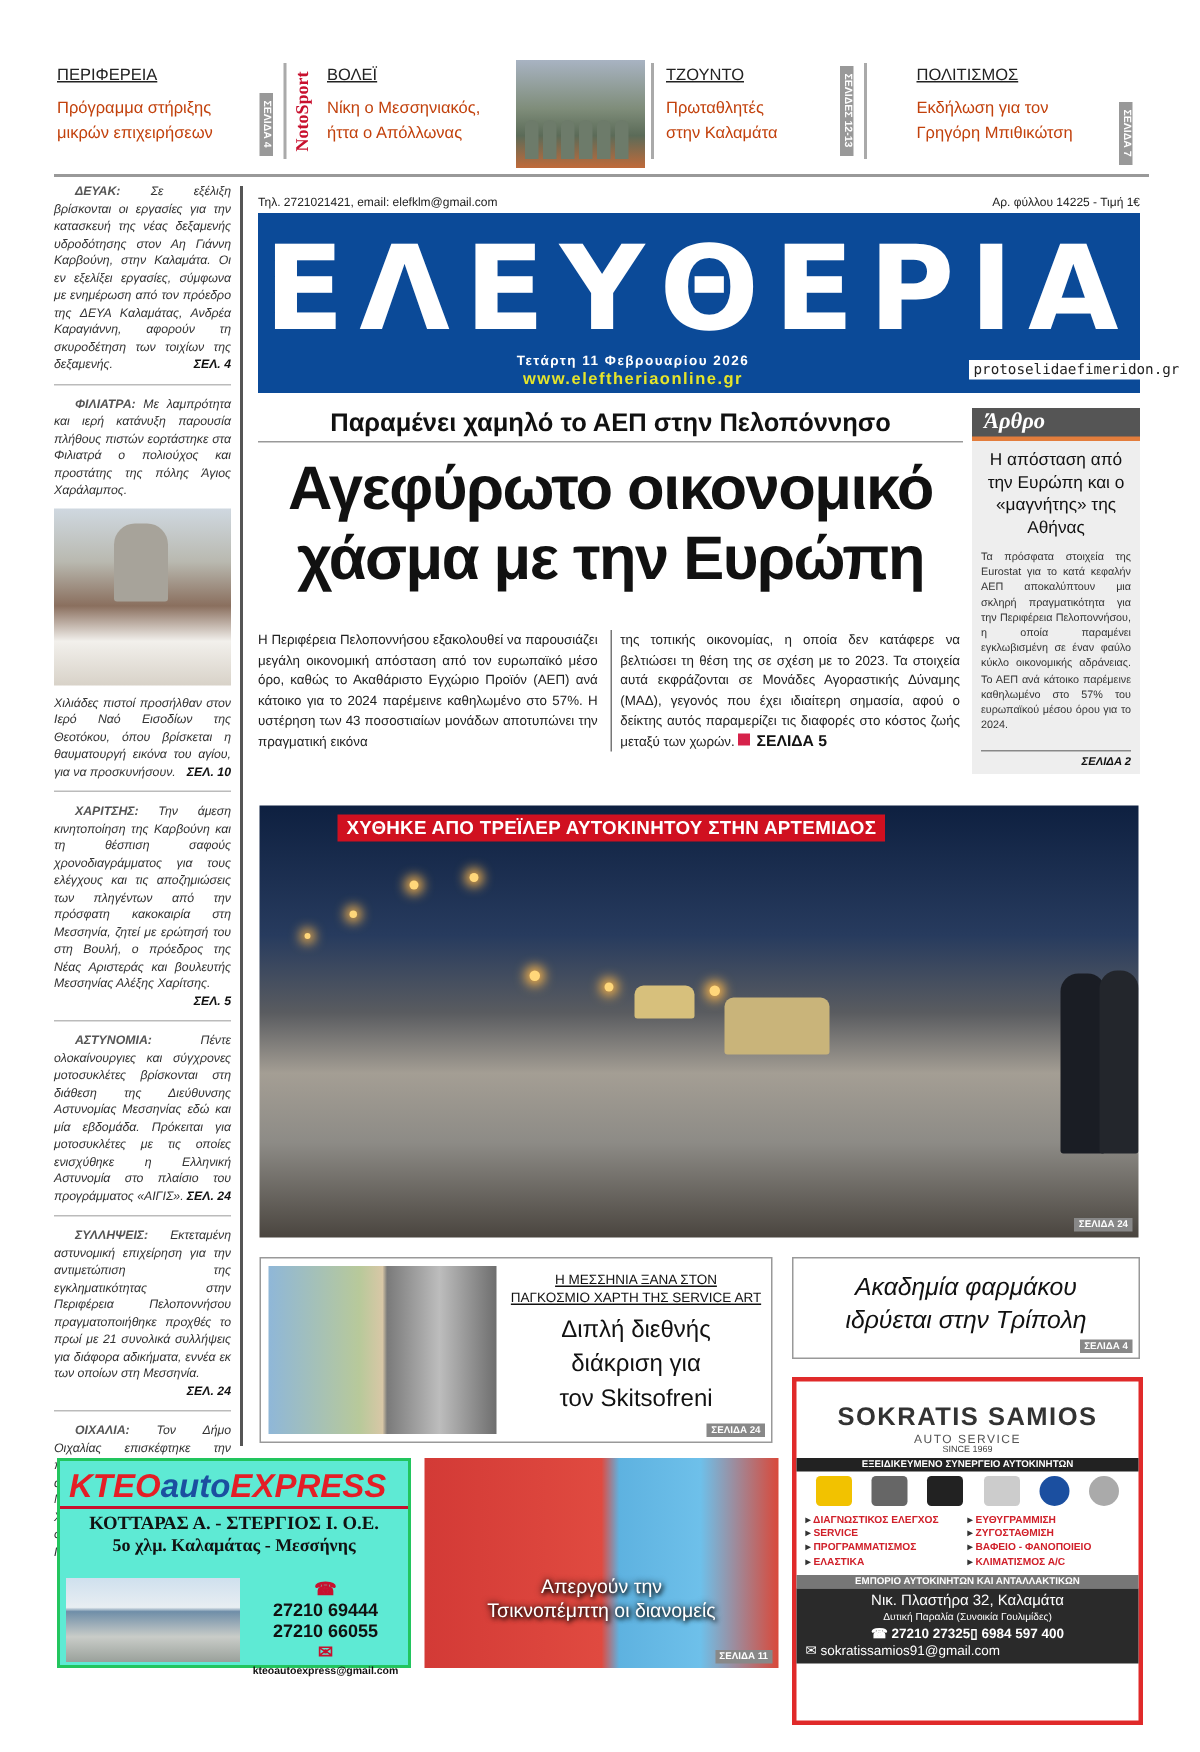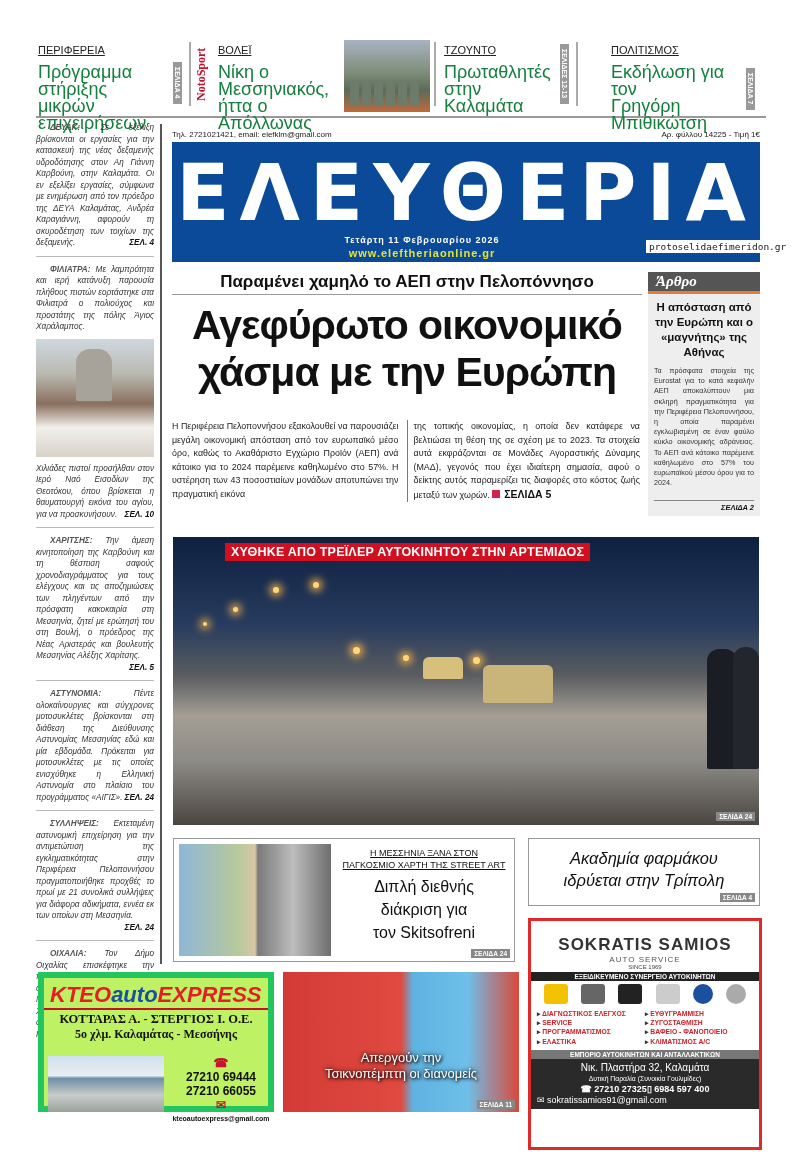--- a/index.html
+++ b/index.html
@@ -3,21 +3,21 @@
 <meta charset="utf-8">
 <style>
   * { box-sizing: border-box; margin: 0; padding: 0; }
   body { width: 800px; height: 1168px; background: #fff; font-family: "Liberation Sans", sans-serif; color: #111; position: relative; overflow: hidden; }
   .abs { position: absolute; }
 
   
   .topstrip { left: 36px; top: 38px; width: 730px; height: 80px; border-bottom: 2px solid #999; }
   .teaser { position: absolute; top: 0; }
   .teaser .kicker { font-size: 11px; text-decoration: underline; color: #222; margin-top: 6px; }
-  .teaser .title { font-size: 18px; line-height: 17px; margin-top: 8px; color: #15803d; }
+  .teaser .title { font-size: 11px; line-height: 17px; margin-top: 8px; color: #c2410c; }
   .vtag { position: absolute; background: #999; color: #fff; font-size: 7px; writing-mode: vertical-rl; text-align: center; padding: 2px 1px; font-weight: bold; }
   .vsep { position: absolute; top: 4px; width: 2px; height: 64px; background: #aaa; }
   .notosport { position: absolute; left: 158px; top: 4px; width: 14px; height: 64px; writing-mode: vertical-rl; transform: rotate(180deg); font-family: "Liberation Serif", serif; font-weight: bold; color: #c8102e; font-size: 12px; text-align: center; }
   .team-photo { position: absolute; left: 308px; top: 2px; width: 86px; height: 72px; background: linear-gradient(180deg,#a8b3c2 0%,#7f8d7a 45%,#5b6b58 70%,#c06a3a 100%); }
   .team-photo span { position:absolute; bottom:6px; width:9px; height:26px; background:#6d7b6a; border-radius:4px 4px 0 0; }
 
   
   .leftcol { left: 36px; top: 122px; width: 118px; font-style: italic; }
   .lsep { position: absolute; left: 160px; top: 124px; width: 2px; height: 840px; background: #555; }
   .brief { font-size: 8.2px; line-height: 11.5px; color: #333; text-align: justify; padding-bottom: 7px; margin-bottom: 7px; border-bottom: 1.5px solid #bbb; }
@@ -41,21 +41,21 @@
   .headline { left: 172px; top: 302px; width: 470px; text-align: center; font-weight: bold; font-size: 41px; line-height: 47px; letter-spacing: -1px; }
   .body2col { left: 172px; top: 420px; width: 468px; display: flex; gap: 8px; font-size: 8.9px; line-height: 13.5px; color: #222; text-align: justify; }
   .body2col .col { flex: 1; }
   .body2col .col + .col { border-left: 1px solid #777; padding-left: 6px; }
   .sel-red { font-weight: bold; font-size: 10.5px; color: #111; }
   .sel-red::before { content: ""; display: inline-block; width: 8px; height: 8px; background: #d6224a; margin-right: 4px; }
 
   
   .artbox { left: 648px; top: 272px; width: 112px; height: 244px; background: #eee; }
   .artbox .hdr { background: #555; color: #fff; font-family: "Liberation Serif", serif; font-style: italic; font-weight: bold; font-size: 15px; padding: 1px 8px; border-bottom: 3px solid #e37d3c; }
-  .artbox .ttl { text-align: center; font-weight: bold; font-size: 11.5px; line-height: 15px; padding: 6px 4px; }
+  .artbox .ttl { text-align: center; font-weight: normal; font-size: 11.5px; line-height: 15px; padding: 6px 4px; }
   .artbox .txt { font-size: 7.2px; line-height: 10.2px; color: #333; text-align: justify; padding: 0 6px; }
   .artbox .pg { position: absolute; bottom: 4px; right: 6px; font-size: 7.5px; font-weight: bold; font-style: italic; border-top: 1.5px solid #888; width: 100px; text-align: right; padding-top: 2px; }
 
   
   .bigphoto { left: 173px; top: 537px; width: 586px; height: 288px; overflow: hidden;
     background: linear-gradient(180deg,#0e2040 0%,#273b5e 30%,#5a5c60 48%,#a49e94 62%,#8d8b86 78%,#4a453f 100%); }
   .strap { position: absolute; left: 52px; top: 6px; background: #d01020; color: #fff; font-weight: bold; font-size: 12.5px; padding: 2px 6px; letter-spacing: 0.2px; }
   .bigtitle { position: absolute; left: 60px; top: 186px; width: 420px; text-align: center; color: #fff; font-weight: bold; font-size: 33px; line-height: 40px; text-shadow: 2px 2px 4px #000, 0 0 8px #000; }
   .pgtag { position: absolute; background: #888; color: #fff; font-size: 6.5px; font-weight: bold; padding: 1px 3px; }
   .light { position: absolute; border-radius: 50%; background: #ffd77a; box-shadow: 0 0 8px 3px #ffb84a; }
@@ -82,21 +82,21 @@
   .samios .bar.grey { background: #777; }
   .logos { display: flex; justify-content: space-around; padding: 3px 6px; }
   .logos span { width: 24px; height: 20px; border-radius: 3px; display: inline-block; }
   .svc { display: grid; grid-template-columns: 1fr 1fr; font-size: 6.8px; font-weight: bold; color: #d0202a; padding: 2px 6px; line-height: 9.2px; }
   .svc span::before { content: "▸ "; color: #333; }
   .samios .contact-block { background: #2a2a2a; color: #fff; padding: 3px 6px; font-size: 9px; line-height: 11px; }
   .samios .contact-block .addr { text-align: center; font-size: 10px; }
   .samios .contact-block .area { text-align: center; font-size: 6.8px; }
 
   
-  .kteo { left: 38px; top: 972px; width: 236px; height: 140px; border: 6px solid #22c55e; background: #bef264; }
+  .kteo { left: 38px; top: 972px; width: 236px; height: 140px; border: 2px solid #22c55e; background: #5eead4; }
   .kteo .brand { font-weight: bold; font-style: italic; font-size: 22px; padding-left: 6px; margin-top: 4px; border-bottom: 2px solid #c8102e; }
   .kteo .brand .r { color: #e41e26; } .kteo .brand .b { color: #1b4fa0; }
   .kteo .owners { font-family: "Liberation Serif", serif; font-weight: bold; font-size: 12.5px; text-align: center; margin-top: 2px; }
   .kteo .loc { font-family: "Liberation Serif", serif; font-weight: bold; font-size: 12px; text-align: center; }
   .kteo .bldg { position: absolute; left: 4px; top: 78px; width: 116px; height: 56px; background: linear-gradient(180deg,#cfe0ee 0%,#e8eef2 35%,#6f8ea8 40%,#c9ccc8 70%,#9aa19b 100%); }
   .kteo .phones { position: absolute; left: 124px; top: 78px; width: 106px; text-align: center; font-weight: bold; font-size: 12px; line-height: 14px; }
   .kteo .mail { font-size: 7px; font-weight: bold; }
 
   
   .delivery { left: 283px; top: 972px; width: 236px; height: 140px;
@@ -220,21 +220,21 @@
   <div class="person" style="left:534px;top:112px;width:30px;height:120px;"></div>
   <div class="person" style="left:560px;top:110px;width:26px;height:122px;background:#23262c"></div>
   <div class="strap">ΧΥΘΗΚΕ ΑΠΟ ΤΡΕΪΛΕΡ ΑΥΤΟΚΙΝΗΤΟΥ ΣΤΗΝ ΑΡΤΕΜΙΔΟΣ</div>
   <div class="pgtag" style="right:4px;bottom:4px;">ΣΕΛΙΔΑ 24</div>
 </div>
 
 <div class="abs streetbox">
   <div class="streetimg"></div>
   <div class="kick">
     <span>Η ΜΕΣΣΗΝΙΑ ΞΑΝΑ ΣΤΟΝ</span><br>
-    <span>ΠΑΓΚΟΣΜΙΟ ΧΑΡΤΗ ΤΗΣ STREET ART</span>
+    <span>ΠΑΓΚΟΣΜΙΟ ΧΑΡΤΗ ΤΗΣ SERVICE ART</span>
   </div>
   <div class="ttl">
     <span>Διπλή διεθνής</span><br>
     <span>διάκριση για</span><br>
     <span>τον Skitsofreni</span>
   </div>
   <div class="pgtag" style="right:4px;bottom:3px;">ΣΕΛΙΔΑ 24</div>
 </div>
 
 <div class="abs acadbox">

